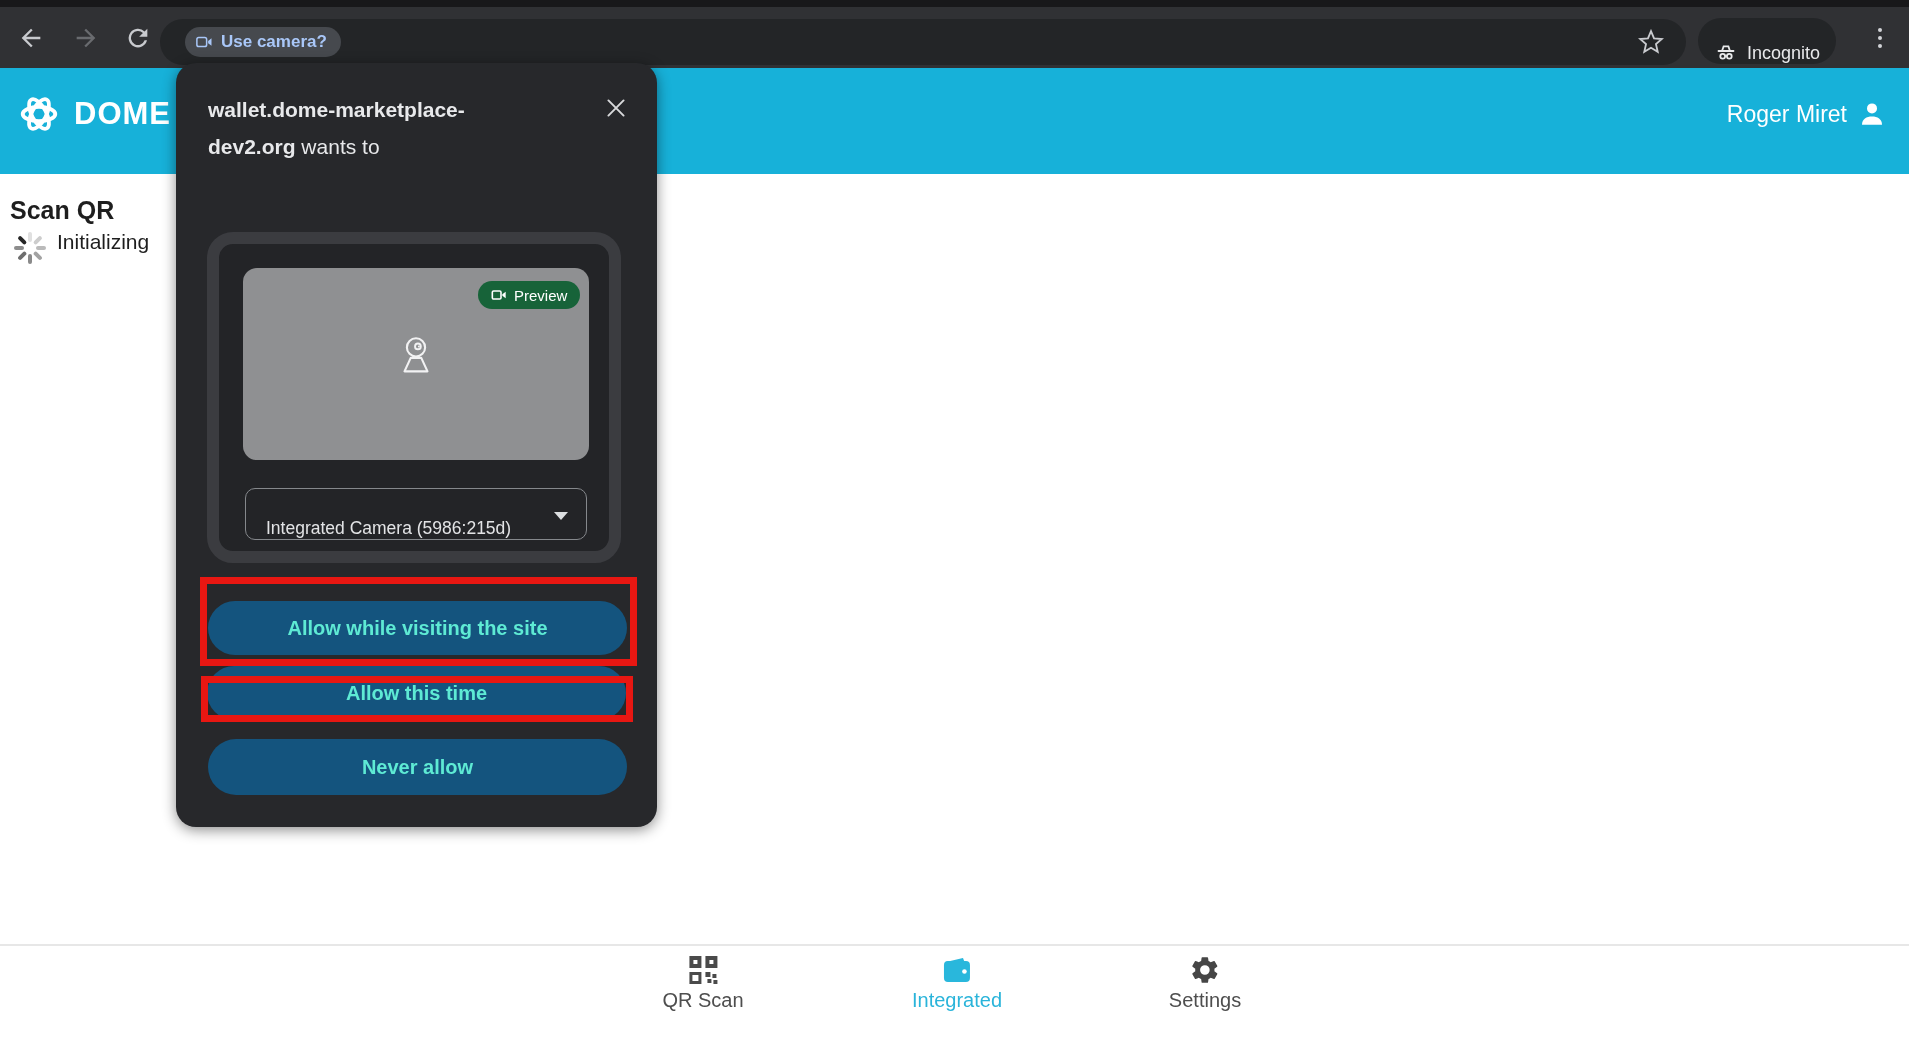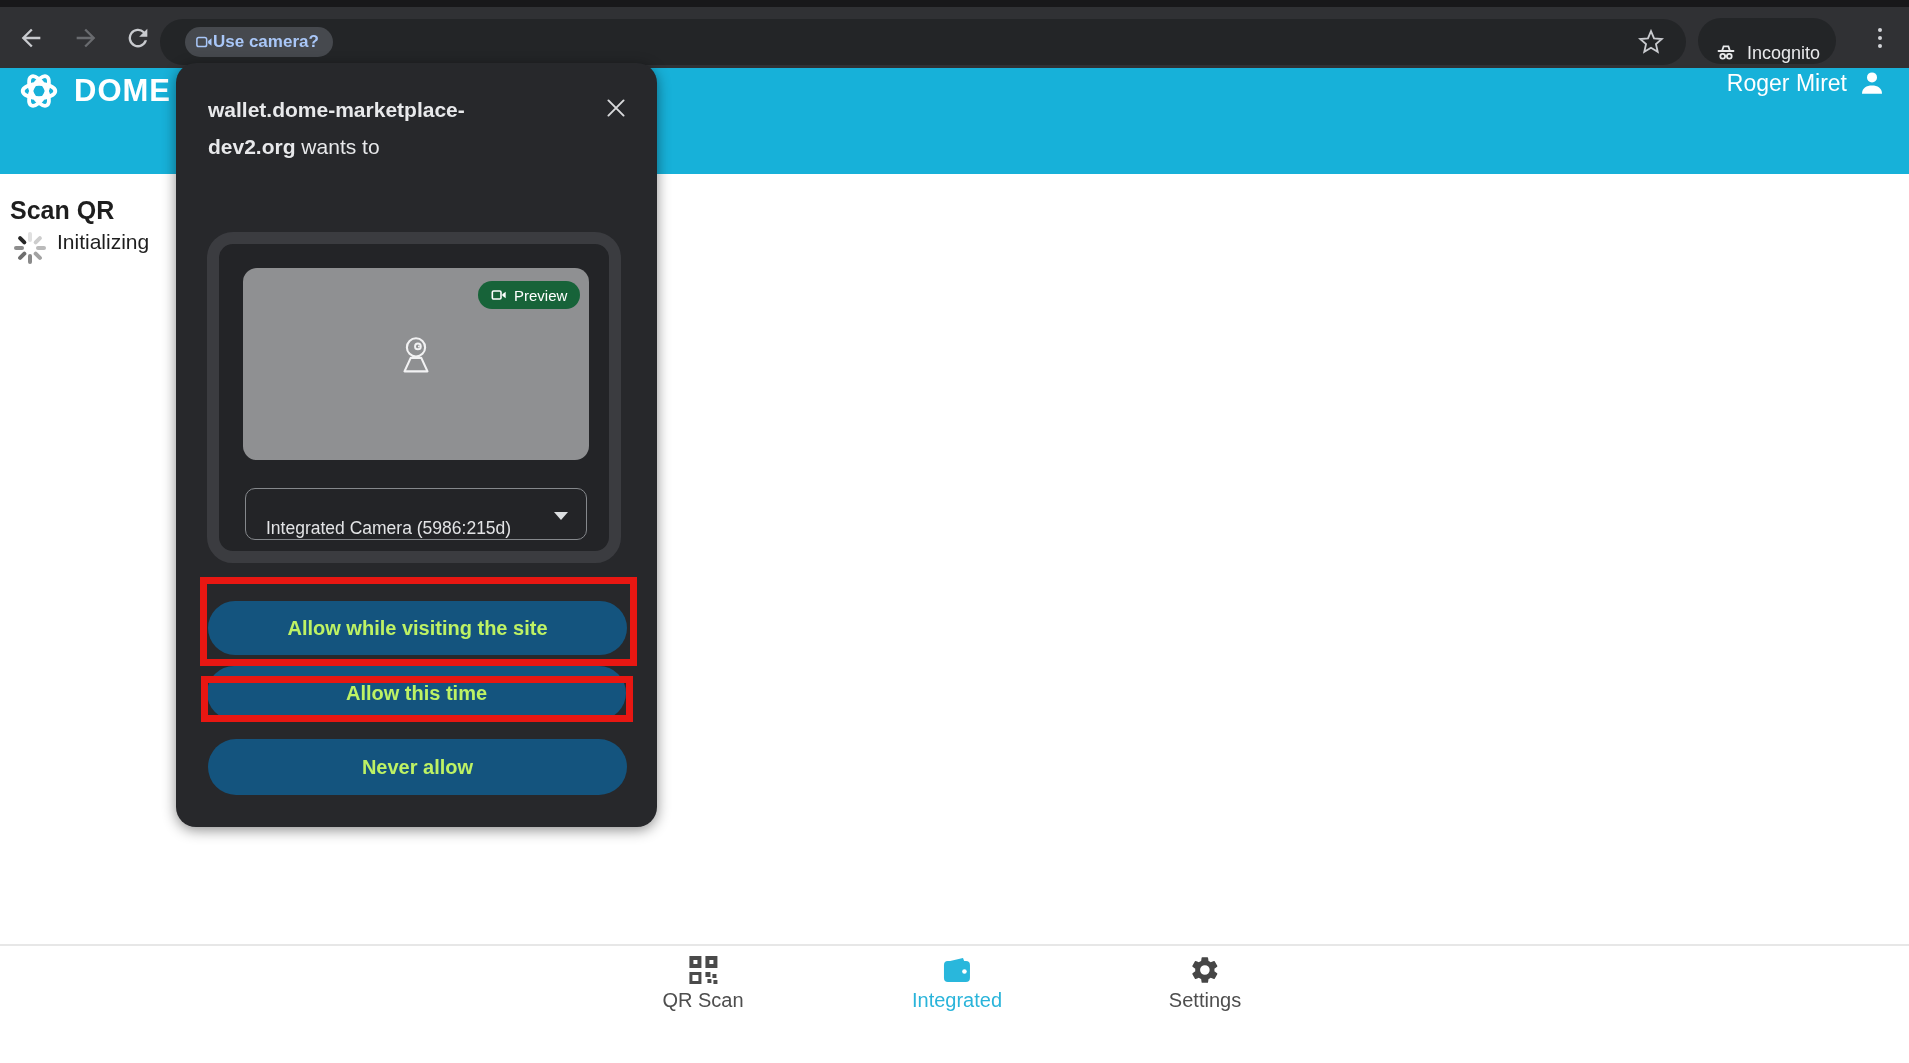--- a/index.html
+++ b/index.html
@@ -8,34 +8,34 @@
     position:relative; overflow:hidden; background:#fff;
     font-family:"Liberation Sans", sans-serif;
   }
   
   .window-strip { position:absolute; left:0; top:0; width:1909px; height:7px; background:#18181a; }
   .toolbar { position:absolute; left:0; top:7px; width:1909px; height:61px; background:#303134; }
   .nav-ico { position:absolute; top:17px; width:28px; height:28px; }
   .omnibox { position:absolute; left:160px; top:12px; width:1526px; height:46px;
              background:#232527; border-radius:23px; }
   .chip { position:absolute; left:25px; top:8px; height:30px; background:#46494e;
-          border-radius:15px; display:flex; align-items:center; gap:0; padding:0 14px 0 10px;
+          border-radius:15px; display:flex; align-items:center; gap:8px; padding:0 14px 0 10px;
           color:#a9c7f8; font-size:17px; font-weight:bold; }
   .url { position:absolute; left:185px; top:0; height:46px; line-height:46px;
          color:#e9eaed; font-size:19px; letter-spacing:-0.2px; white-space:nowrap; }
   .star { position:absolute; right:22px; top:10px; width:26px; height:26px; }
   .incognito-pill { position:absolute; left:1698px; top:11px; width:138px; height:46px;
           background:#232527; border-radius:23px; display:flex; align-items:flex-end;
           justify-content:center; gap:9px; color:#e8e9eb; font-size:18px; }
   .menu-dots { position:absolute; left:1866px; top:17px; width:28px; height:28px;
           display:flex; flex-direction:column; align-items:center; justify-content:center; gap:4px; }
   .menu-dots i { width:4px; height:4px; border-radius:50%; background:#d2d4d7; }
   
   .app-header { position:absolute; left:0; top:68px; width:1909px; height:106px; background:#17b1d9;
-          display:flex; align-items:flex-start; justify-content:space-between; padding:0 22px 14px 16px; }
+          display:flex; align-items:center; justify-content:space-between; padding:0 22px 14px 16px; }
   .brand { display:flex; align-items:center; gap:12px; }
   .brand-name { color:#fff; font-size:31px; font-weight:bold; letter-spacing:1px; }
   .user { display:flex; align-items:center; gap:10px; color:#fff; font-size:23px; }
   
   .content { position:absolute; left:0; top:174px; width:1909px; height:812px; background:#fff; }
   .page-heading { position:absolute; left:10px; top:22px; font-size:25px; font-weight:bold; color:#1e1e1e; }
   .status-row { position:absolute; left:12px; top:56px; display:flex; align-items:flex-start; gap:9px; }
   .spinner { position:relative; width:36px; height:36px; }
   .spinner i { position:absolute; left:16px; top:2px; width:4px; height:10px; border-radius:2px;
                transform-origin:2px 16px; }
@@ -74,21 +74,21 @@
             background:#176339; border-radius:14px; display:flex; align-items:center; gap:7px;
             padding:0 13px; color:#fff; font-size:15px; }
   .webcam-ico { position:absolute; left:217px; top:270px; }
   .device-select { position:absolute; left:69px; top:425px; width:342px; height:52px;
             border:1.5px solid #85888c; border-radius:10px; background:transparent;
             display:flex; align-items:flex-end; color:#e3e4e6; font-size:17.5px; padding:0 20px; }
   .device-caret { position:absolute; right:18px; top:23px; width:0; height:0;
             border-left:7px solid transparent; border-right:7px solid transparent;
             border-top:8px solid #dcdee0; }
   .dlg-btn { position:absolute; left:32px; width:419px; height:54px; border:none;
-            background:#14547e; border-radius:27px; color:#bef264; font-size:20px;
+            background:#14547e; border-radius:27px; color:#5eead4; font-size:20px;
             font-weight:bold; font-family:"Liberation Sans",sans-serif; }
   .btn-allow-site { top:538px; }
   .btn-allow-once { top:603px; left:31px; }
   .btn-never      { top:676px; height:56px; border-radius:28px; }
   .red-box { position:absolute; border:7px solid #e81712; background:transparent; z-index:120; }
   .red-box-1 { left:24px; top:514px; width:437px; height:89px; }
   .red-box-2 { left:25px; top:613px; width:432px; height:46px; }
 </style>
 </head>
 <body>

